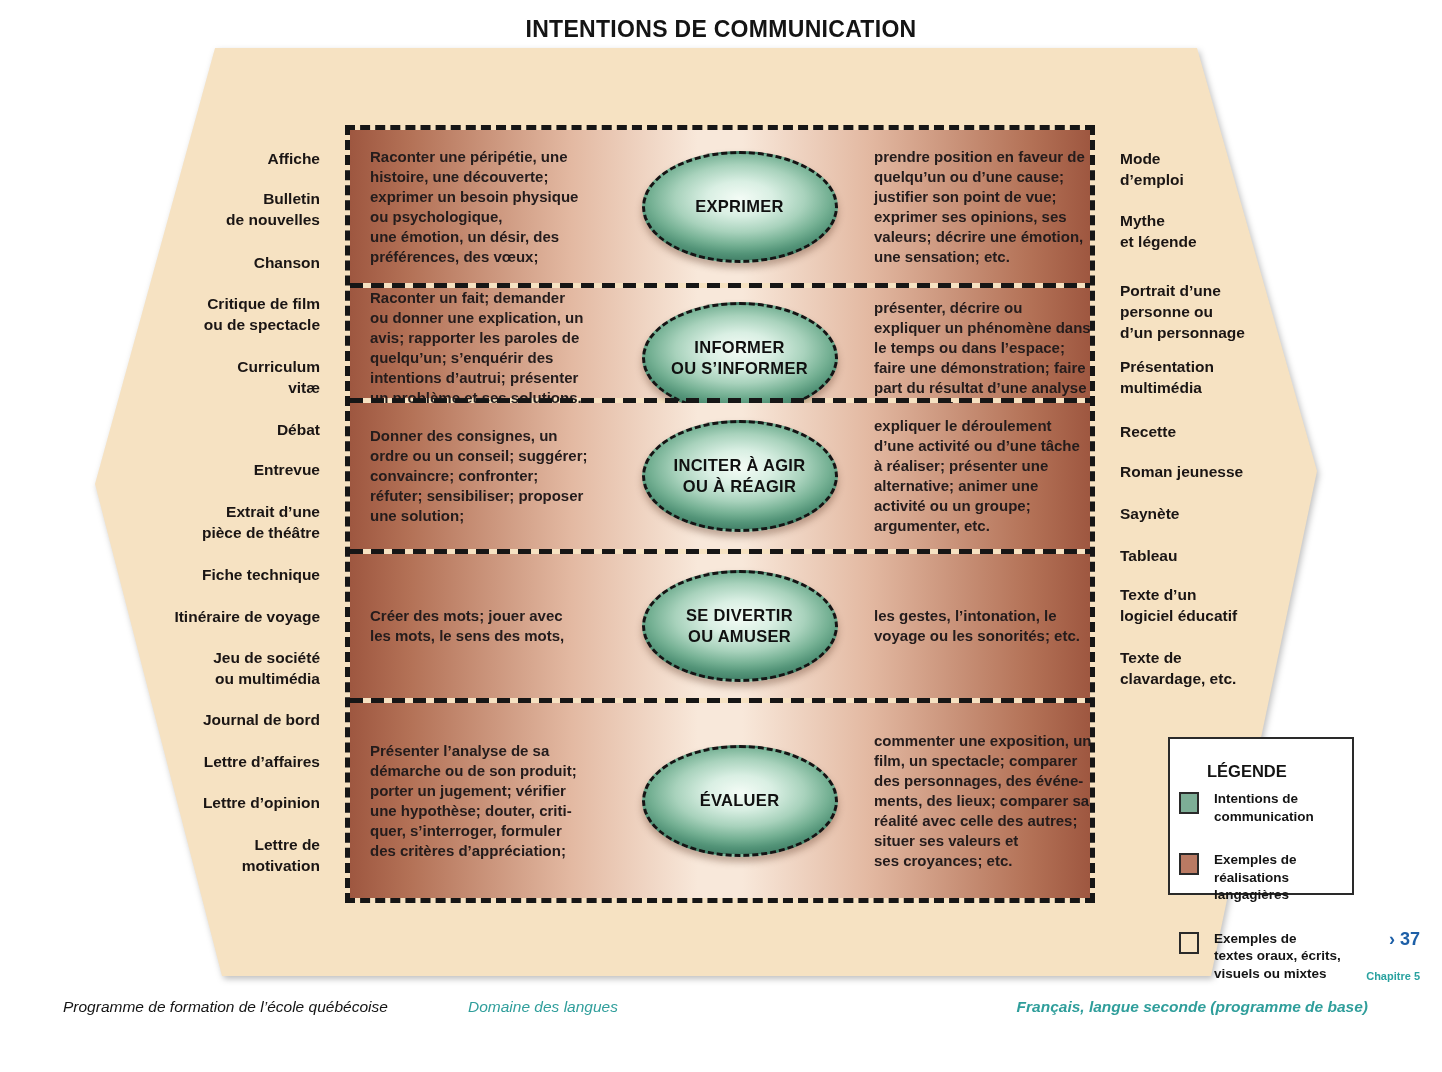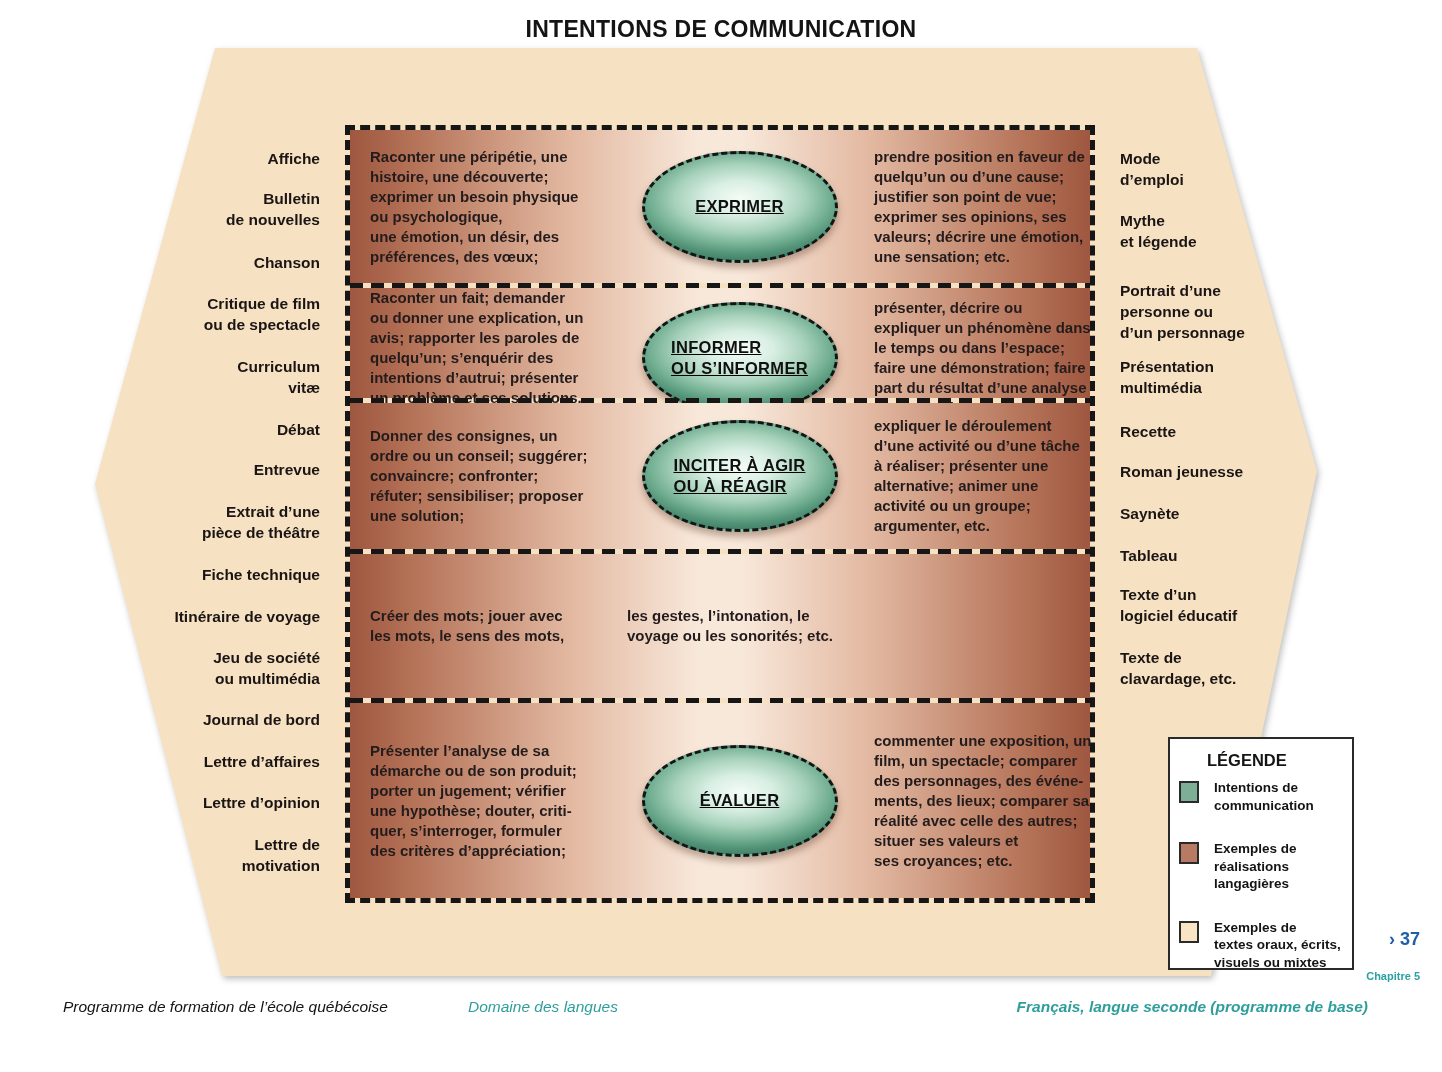--- a/index.html
+++ b/index.html
@@ -29,29 +29,29 @@
           padding:0 10px 0 20px; align-items:center;
           background:linear-gradient(90deg,#9e5740 0%,#b37156 8%,#e3b9a2 30%,
                      #f8e8da 47%,#f8e8da 53%,#e3b9a2 70%,#b37156 92%,#9e5740 100%); }
   .r1 { height:153px; } .r2 { height:110px; } .r3 { height:146px; }
   .r4 { height:144px; } .r5 { flex:1; }
   .sep { height:5px; flex:none;
          background:repeating-linear-gradient(90deg,#161616 0 13px,transparent 13px 21px); }
   .cell { font-weight:bold; font-size:15px; line-height:20px; color:#241c1c; white-space:pre-line; }
   .oval-wrap { display:flex; justify-content:center; }
   .oval { width:196px; height:112px; border-radius:50%; border:3px dashed #141414;
-          display:flex; align-items:center; justify-content:center; text-align:left;
+          display:flex; align-items:center; justify-content:center; text-align:center;
           background:radial-gradient(ellipse 62% 58% at 50% 42%, #f4fcf6 0%, #d9efe3 28%,
                      #a8d2bc 55%, #74b093 76%, #539478 90%, #45836a 100%);
-          box-shadow:0 5px 7px rgba(80,40,20,.35);text-decoration:underline; }
+          box-shadow:0 5px 7px rgba(80,40,20,.35); }
   .oval span { font-weight:bold; font-size:16.5px; line-height:21px; letter-spacing:.3px;
                color:#101010; white-space:pre-line; }
 
-  .legend { position:absolute; left:1168px; top:737px; width:186px; height:233px;
-            background:#fff; border:2px solid #2a2a2a; padding:10px 8px 8px 9px; }
+  .legend { position:absolute; left:1168px; top:737px; width:186px; height:158px;
+            background:#fff; border:2px solid #2a2a2a; padding:21px 8px 8px 9px; }
   .legend-title { font-weight:bold; font-size:16.5px; color:#141414; margin:2px 0 9px 28px; }
   .legend-item { display:flex; align-items:flex-start; gap:15px; margin-bottom:26px; }
   .swatch { width:20px; height:22px; border:2px solid #2a2a2a; flex:none; margin-top:2px; }
   .legend-label { font-weight:bold; font-size:13.5px; line-height:17.5px; color:#141414;
                   white-space:pre-line; }
 
   .page-marker { position:absolute; right:22px; top:929px; text-align:right; }
   .pnum { color:#1d5fa7; font-weight:bold; font-size:18px; }
   .chap { display:block; color:#2aa2a0; font-weight:bold; font-size:11px; margin-top:20px; }
 
@@ -180,20 +180,26 @@
 à réaliser; présenter une
 alternative; animer une
 activité ou un groupe;
 argumenter, etc.</p>
     </section>
     <div class="sep"></div>
 
     <section class="mrow r4">
       <p class="cell">Créer des mots; jouer avec
 les mots, le sens des mots,</p>
+      <div class="oval-wrap">
+        <div class="oval">
+          <span>SE DIVERTIR
+OU AMUSER</span>
+        </div>
+      </div>
       <p class="cell">les gestes, l’intonation, le
 voyage ou les sonorités; etc.</p>
     </section>
     <div class="sep"></div>
 
     <section class="mrow r5">
       <p class="cell">Présenter l’analyse de sa
 démarche ou de son produit;
 porter un jugement; vérifier
 une hypothèse; douter, criti-

